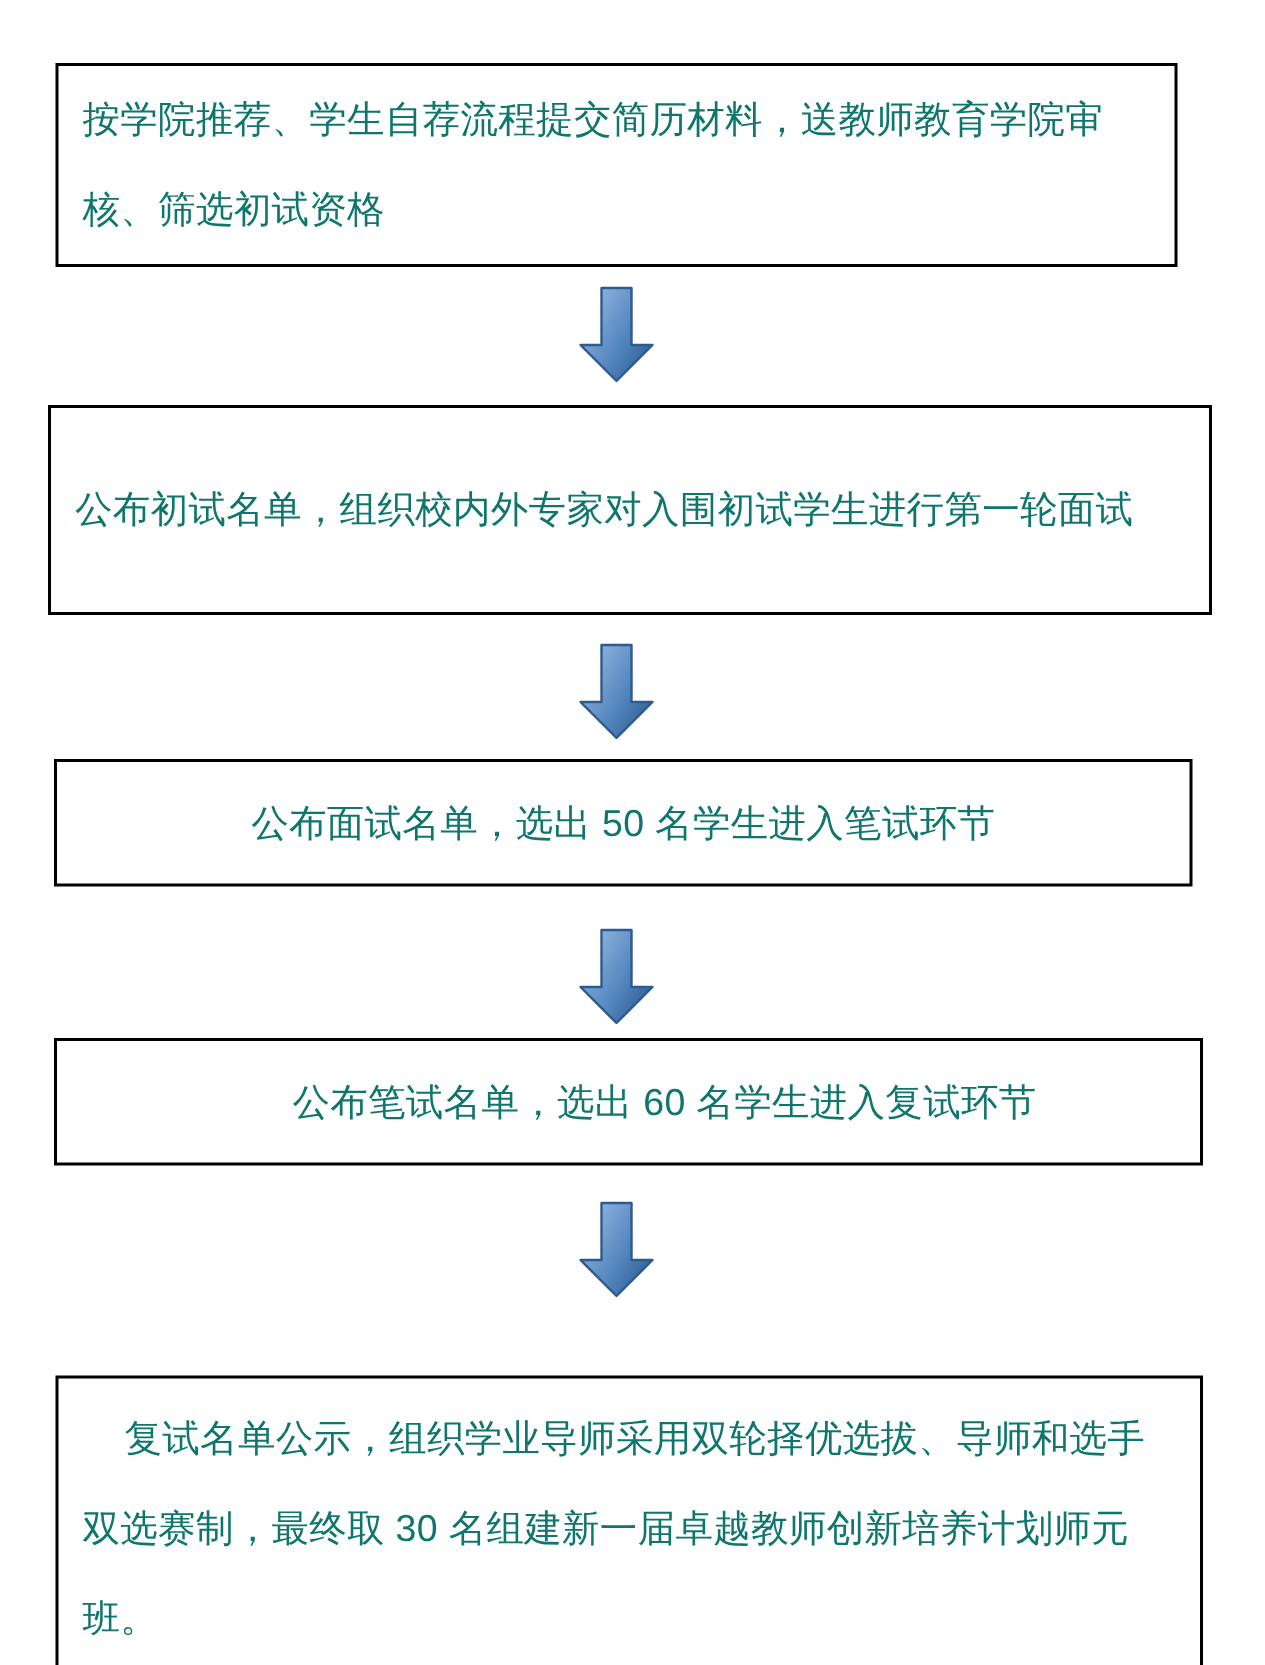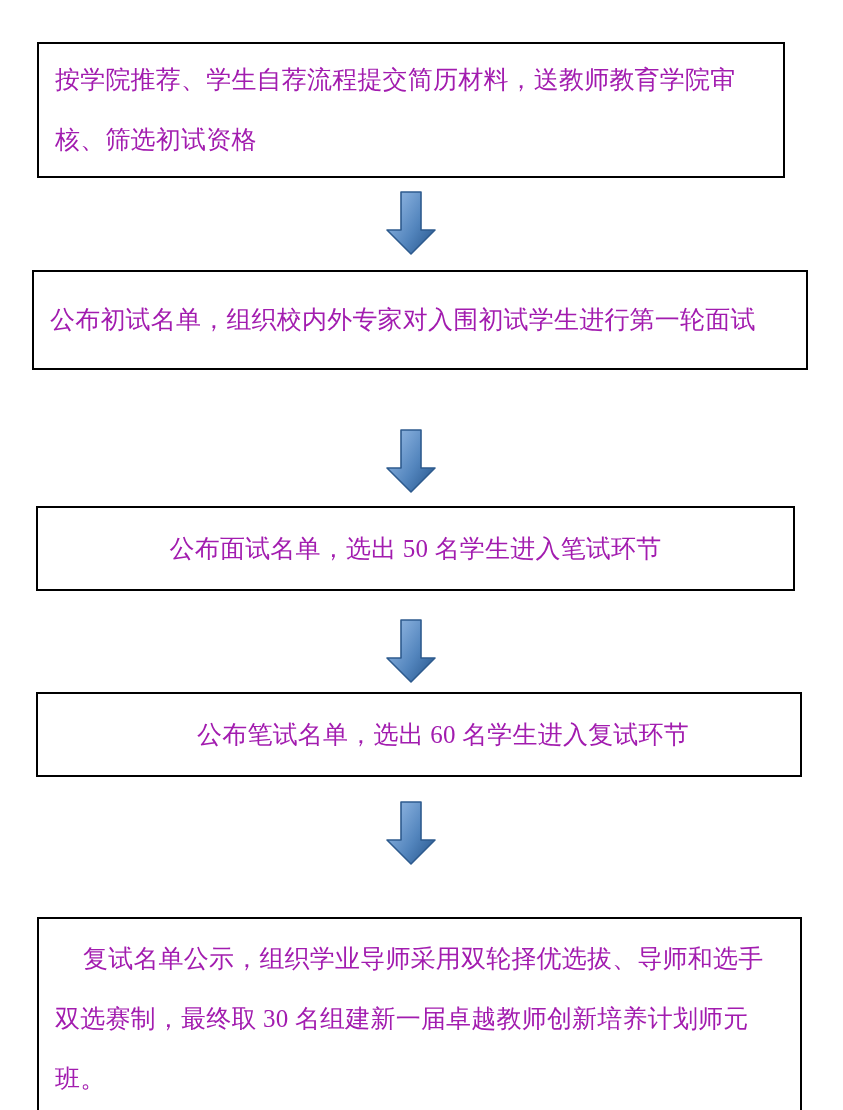--- a/index.html
+++ b/index.html
@@ -27,24 +27,24 @@
     position: absolute;
     box-sizing: border-box;
     border: 2px solid #000000;
     background: #ffffff;
     display: flex;
     flex-direction: column;
     justify-content: center;
   }
 
   .node-text {
-    font-family: Liberation Serif, serif;
+    font-family: Liberation Sans, sans-serif;
     font-size: 25px;
     line-height: 60px;
-    color: #a21caf;
+    color: #0f766e;
     letter-spacing: 0.2px;
     white-space: pre-wrap;
     word-break: break-all;
   }
 
   .align-left .node-text {
     text-align: left;
     padding: 0 14px 0 16px;
   }
 
@@ -52,21 +52,21 @@
     text-align: center;
     padding: 0 14px;
   }
 
   .indent .node-text {
     text-indent: 28px;
   }
 
   
   .node-1 { left: 37px;  top: 42px;   width: 748px; height: 136px; }
-  .node-2 { left: 32px;  top: 270px;  width: 776px; height: 100px; }
+  .node-2 { left: 32px;  top: 270px;  width: 776px; height: 140px; }
   .node-3 { left: 36px;  top: 506px;  width: 759px; height: 85px;  }
   .node-4 { left: 36px;  top: 692px;  width: 766px; height: 85px; padding-left: 48px;  }
   .node-5 { left: 37px;  top: 874px;  width: 765px; height: 204px; margin-top: 43px; }
 
   
   .arrow {
     position: absolute;
     width: 54px;
     height: 66px;
   }

